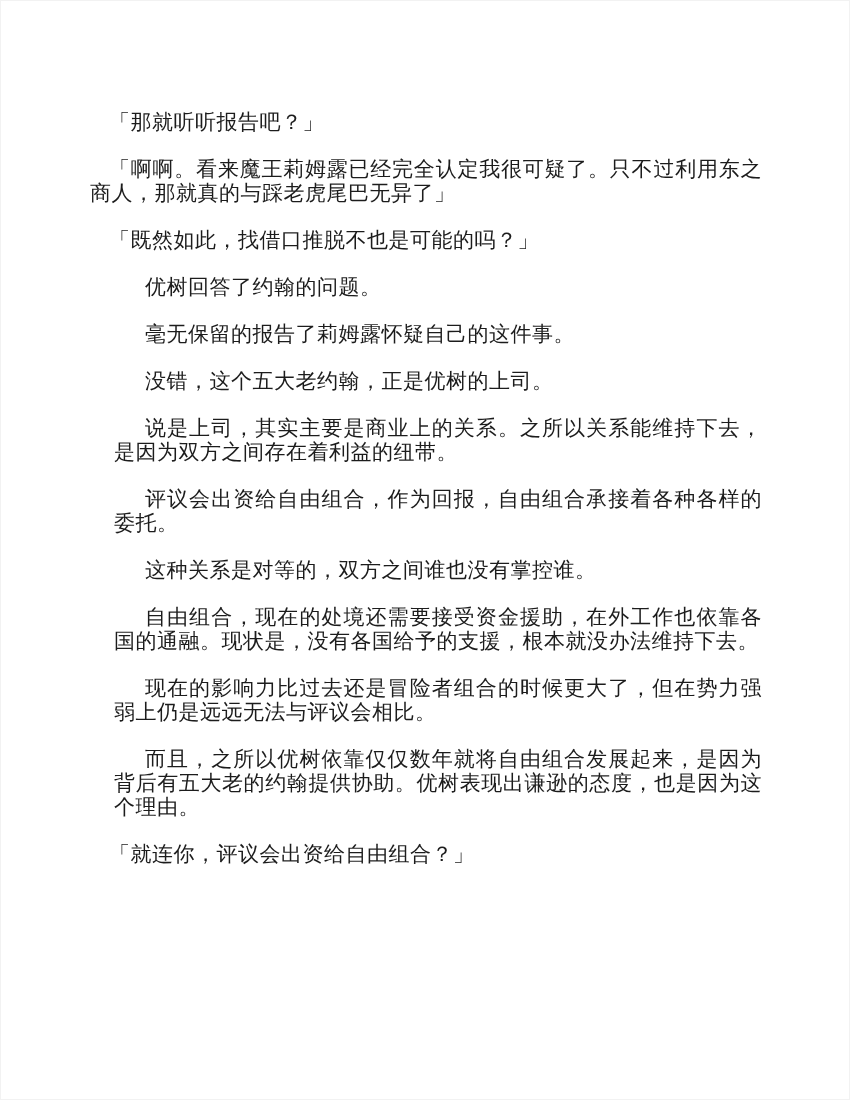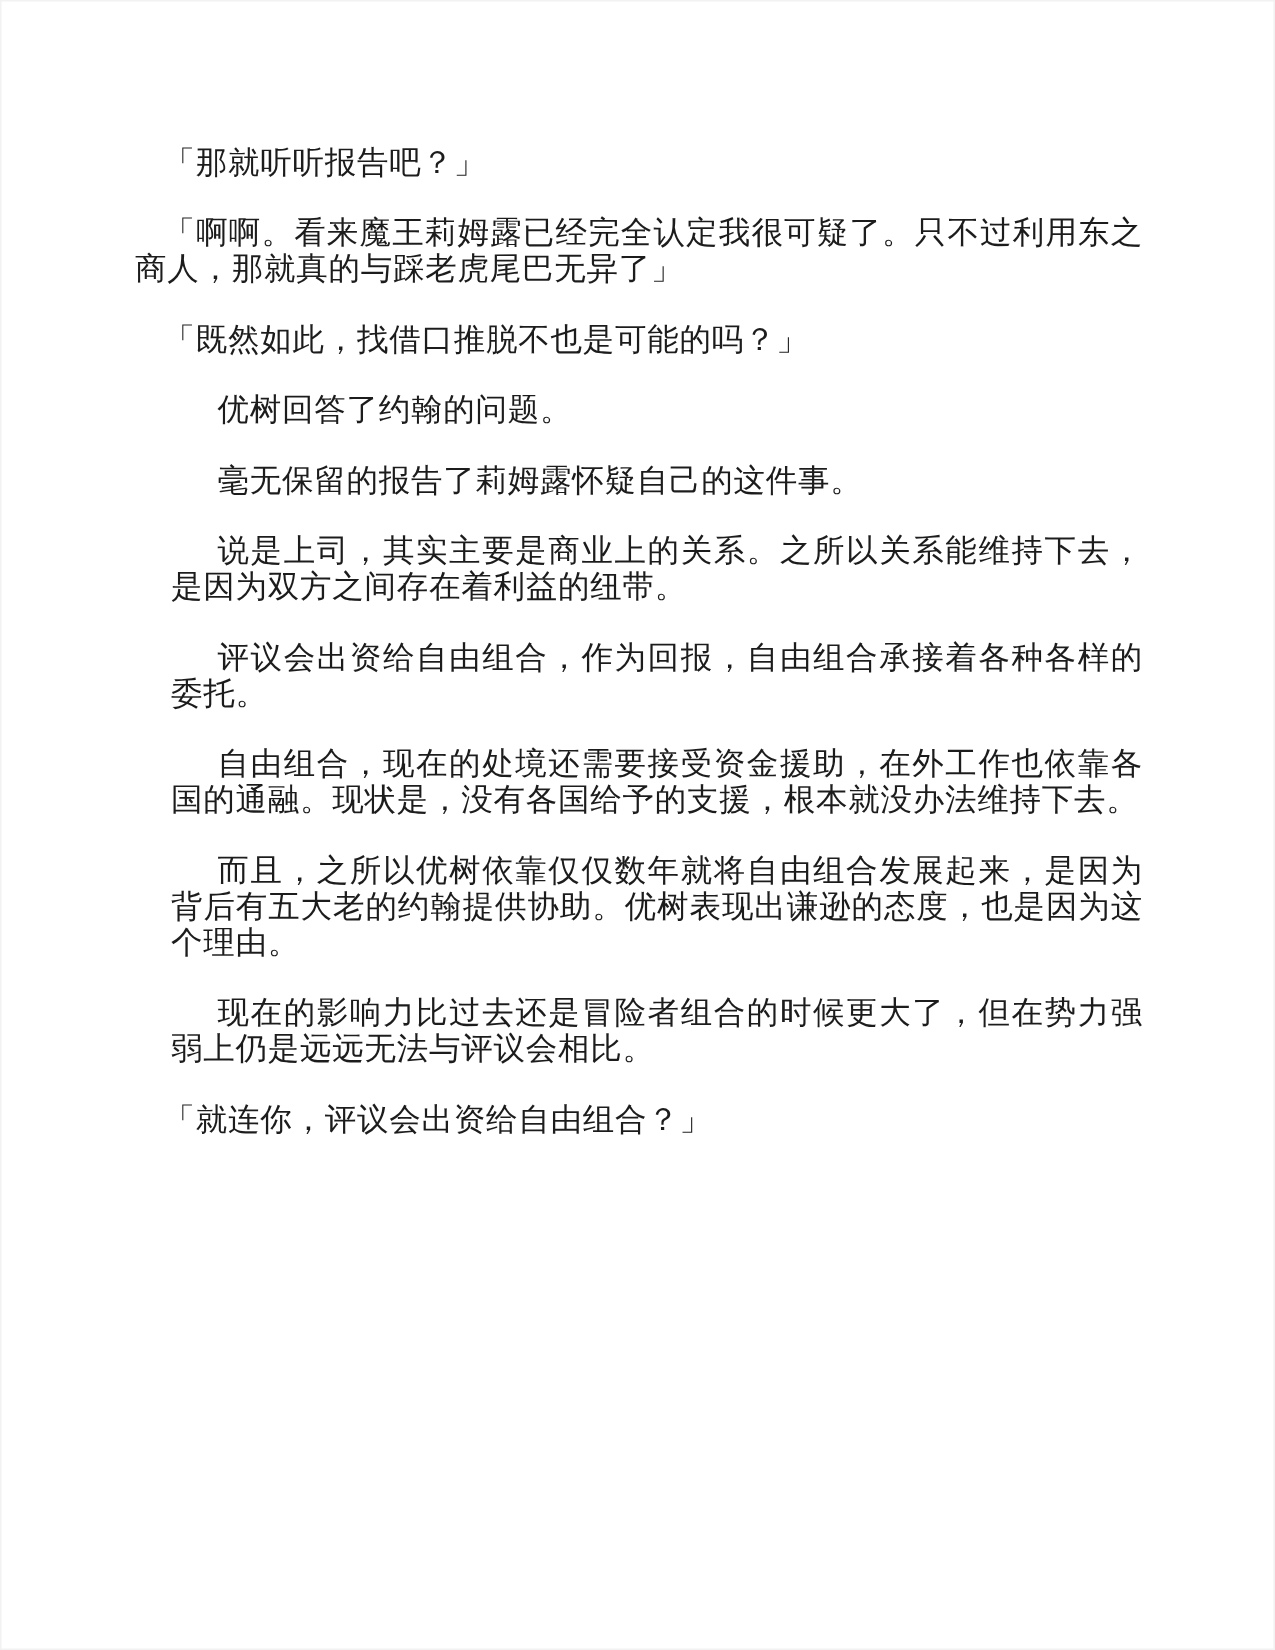--- a/index.html
+++ b/index.html
@@ -20,21 +20,21 @@
     font-family:"DejaVu Serif","Liberation Serif",serif;
   }
   .page{
     position:absolute;
     inset:0;
     background:var(--bg);
     box-shadow:inset 0 0 0 1px #f2f2f2; 
   }
   .reader-content{
     position:absolute;
-    top:96px;
+    top:110px;
     left:90px;
     right:88px;
     color:var(--text);
     font-size:21px;
     line-height:24px;
     letter-spacing:0.5px;
     text-align:justify;
   }
   .para{
     margin:0 0 23px 0;
@@ -58,20 +58,22 @@
 </head>
 <body>
 
 <div class="page">
   <div class="reader-content">
     <p class="para dialogue">「那就听听报告吧？」</p>
     <p class="para dialogue">「啊啊。看来魔王莉姆露已经完全认定我很可疑了。只不过利用东之商人，那就真的与踩老虎尾巴无异了」</p>
     <p class="para dialogue">「既然如此，找借口推脱不也是可能的吗？」</p>
     <p class="para narration">优树回答了约翰的问题。</p>
     <p class="para narration">毫无保留的报告了莉姆露怀疑自己的这件事。</p>
+    <p class="para narration">没错，这个五大老约翰，正是优树的上司。</p>
     <p class="para narration">说是上司，其实主要是商业上的关系。之所以关系能维持下去，是因为双方之间存在着利益的纽带。</p>
     <p class="para narration">评议会出资给自由组合，作为回报，自由组合承接着各种各样的委托。</p>
+    <p class="para narration">这种关系是对等的，双方之间谁也没有掌控谁。</p>
     <p class="para narration">自由组合，现在的处境还需要接受资金援助，在外工作也依靠各国的通融。现状是，没有各国给予的支援，根本就没办法维持下去。</p>
+    <p class="para narration">现在的影响力比过去还是冒险者组合的时候更大了，但在势力强弱上仍是远远无法与评议会相比。</p>
     <p class="para narration">而且，之所以优树依靠仅仅数年就将自由组合发展起来，是因为背后有五大老的约翰提供协助。优树表现出谦逊的态度，也是因为这个理由。</p>
-    <p class="para narration">现在的影响力比过去还是冒险者组合的时候更大了，但在势力强弱上仍是远远无法与评议会相比。</p>
     <p class="para dialogue">「就连你，评议会出资给自由组合？」</p>
   </div>
 </div>
 
 </body></html>

